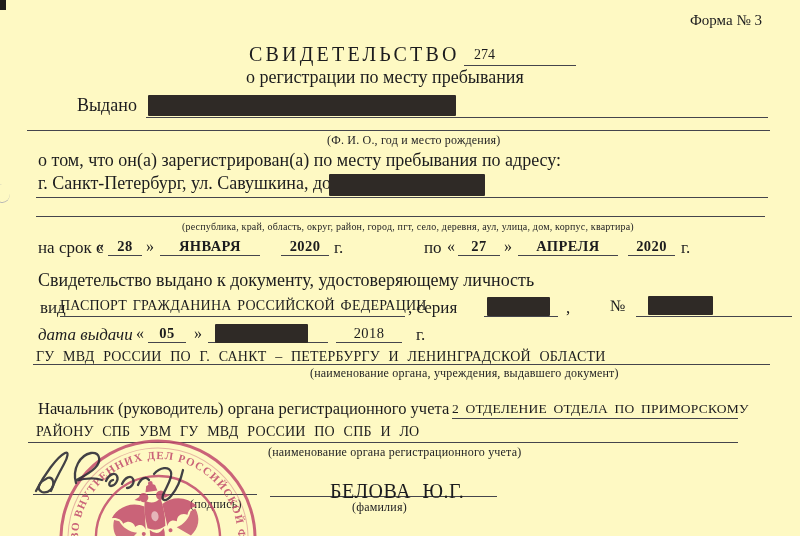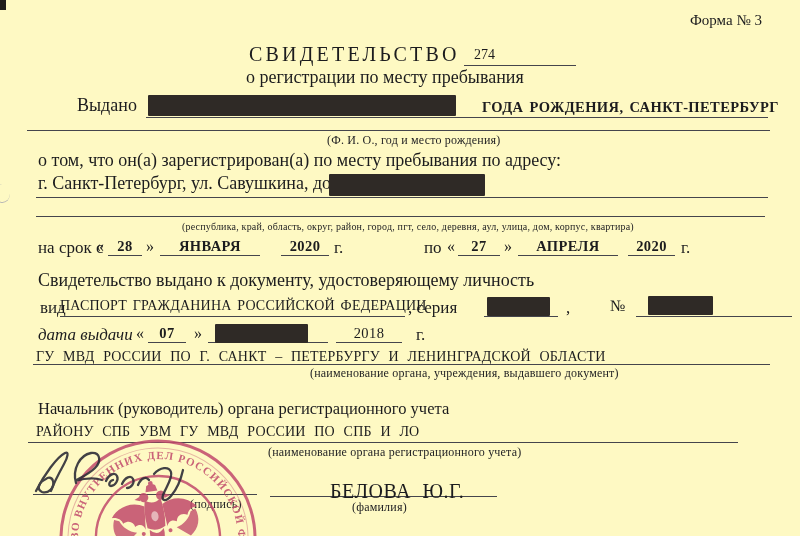--- a/index.html
+++ b/index.html
@@ -34,21 +34,20 @@
   <div class="abs" style="left:690px;top:12px;font-size:15px;">Форма № 3</div>
 
   <div class="abs" style="left:249px;top:43px;font-size:20px;letter-spacing:3.2px;">СВИДЕТЕЛЬСТВО</div>
   <div class="abs" style="left:464px;top:45px;width:112px;height:20px;border-bottom:1.6px solid #45454c;">
     <span style="padding-left:10px;font-size:14px;">274</span>
   </div>
   <div class="abs" style="left:246px;top:67px;font-size:18px;">о регистрации по месту пребывания</div>
 
   <div class="abs body-t" style="left:77px;top:95px;">Выдано</div>
   <div class="redact" style="left:148px;top:95px;width:308px;height:21px;"></div>
-  <div class="abs" style="left:482px;top:99px;font-size:14.5px;font-weight:bold;letter-spacing:.4px;word-spacing:2px;">ГОДА РОЖДЕНИЯ, САНКТ-ПЕТЕРБУРГ</div>
   <div class="hline" style="left:146px;top:117px;width:622px;"></div>
 
   <div class="hline" style="left:27px;top:130px;width:743px;"></div>
   <div class="abs cap" style="left:327px;top:133px;">(Ф. И. О., год и место рождения)</div>
 
   <div class="abs body-t" style="left:38px;top:150px;">о том, что он(а) зарегистрирован(а) по месту пребывания по адресу:</div>
 
   <div class="abs body-t" style="left:38px;top:173px;">г. Санкт-Петербург, ул. Савушкина, дом</div>
   <div class="redact" style="left:329px;top:174px;width:156px;height:22px;"></div>
   <div class="hline" style="left:36px;top:197px;width:732px;"></div>
@@ -79,32 +78,35 @@
   <div class="abs small-t" style="left:408px;top:298px;">, серия</div>
   <div class="hline" style="left:484px;top:316px;width:74px;"></div>
   <div class="redact" style="left:487px;top:297px;width:63px;height:19px;"></div>
   <span class="abs small-t" style="left:566px;top:298px;">,</span>
   <span class="abs" style="left:610px;top:297px;font-size:16px;">№</span>
   <div class="hline" style="left:636px;top:316px;width:156px;"></div>
   <div class="redact" style="left:648px;top:296px;width:65px;height:19px;"></div>
 
   <div class="abs small-t" style="left:38px;top:325px;font-style:italic;">дата выдачи</div>
   <span class="abs quote" style="left:136px;top:325px;">«</span>
-  <div class="fillcell" style="left:148px;top:324px;width:38px;">07</div>
+  <div class="fillcell" style="left:148px;top:324px;width:38px;">05</div>
   <span class="abs quote" style="left:194px;top:325px;">»</span>
   <div class="hline" style="left:208px;top:342px;width:120px;"></div>
   <div class="redact" style="left:215px;top:324px;width:93px;height:19px;"></div>
   <div class="fillcell" style="left:336px;top:324px;width:66px;font-weight:normal;">2018</div>
   <span class="abs small-t" style="left:416px;top:325px;">г.</span>
 
   <div class="abs capsline" style="left:36px;top:349px;">ГУ МВД РОССИИ ПО Г. САНКТ – ПЕТЕРБУРГУ И ЛЕНИНГРАДСКОЙ ОБЛАСТИ</div>
   <div class="hline" style="left:33px;top:364px;width:737px;"></div>
   <div class="abs" style="left:38px;top:399px;font-size:16.5px;">Начальник (руководитель) органа регистрационного учета</div>
 
   <div class="abs cap" style="left:310px;top:366px;">(наименование органа, учреждения, выдавшего документ)</div>
+  <div class="abs" style="left:452px;top:399px;width:286px;height:19px;border-bottom:1.6px solid #45454c;text-align:center;">
+    <span class="capsline" style="font-size:13.5px;word-spacing:3px;">2 ОТДЕЛЕНИЕ ОТДЕЛА ПО ПРИМОРСКОМУ</span>
+  </div>
   <div class="abs capsline" style="left:36px;top:424px;">РАЙОНУ СПБ УВМ ГУ МВД РОССИИ ПО СПБ И ЛО</div>
   <div class="hline" style="left:28px;top:442px;width:710px;"></div>
   <div class="abs cap" style="left:268px;top:445px;">(наименование органа регистрационного учета)</div>
 
   <div class="hline" style="left:33px;top:494px;width:224px;"></div>
   <div class="abs cap" style="left:190px;top:497px;">(подпись)</div>
   <div class="hline" style="left:270px;top:496px;width:227px;"></div>
   <div class="abs" style="left:330px;top:480px;font-size:20px;word-spacing:6px;letter-spacing:.5px;">БЕЛОВА Ю.Г.</div>
   <div class="abs cap" style="left:352px;top:500px;">(фамилия)</div>
 

